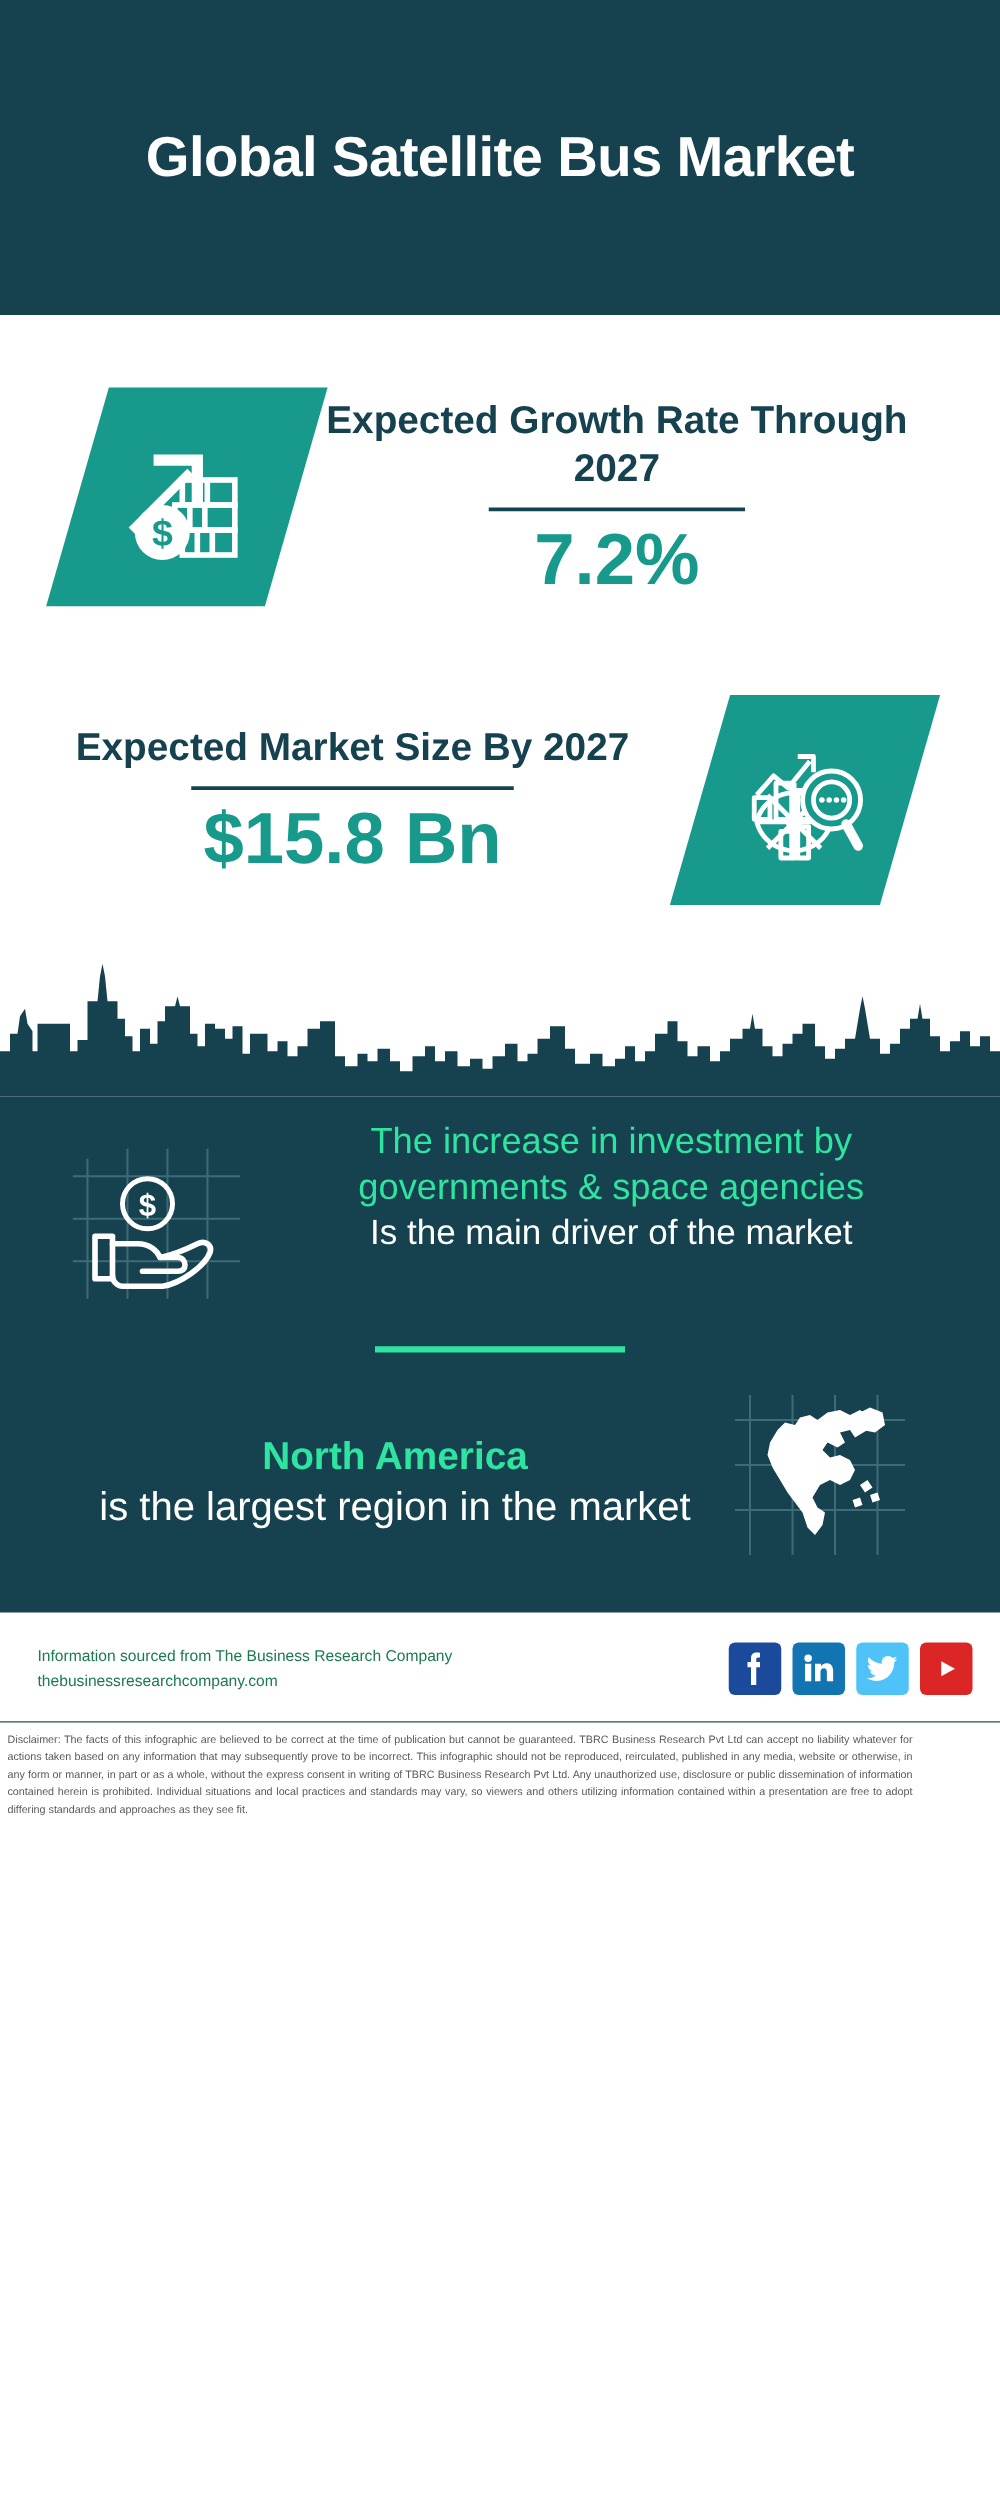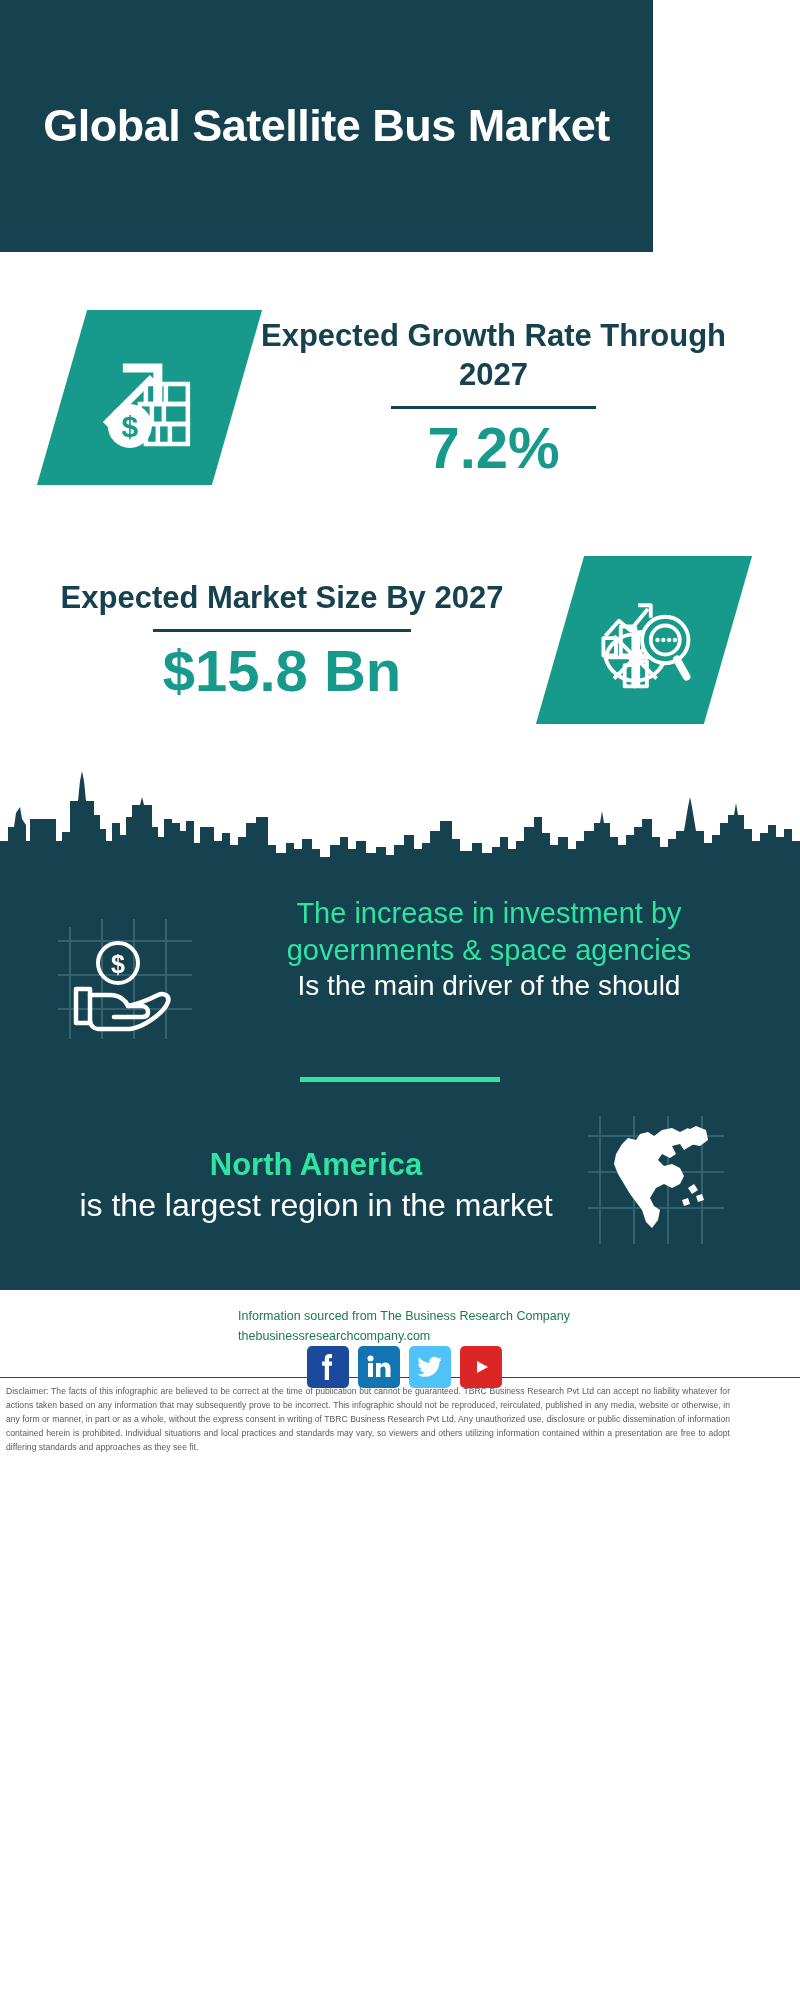--- a/index.html
+++ b/index.html
@@ -9,21 +9,21 @@
     background:#ffffff;
     width:800px;
     height:2000px;
     position:relative;
     overflow:hidden;
   }
   .page { width:800px; height:2000px; position:relative; background:#fff; }
 
   
   .header {
-    width:653px; height:252px;
+    width:800px; height:252px;
     background:#16414f;
     display:flex; align-items:center; justify-content:center;
     padding:0 43px;
   }
   .header-title {
     color:#ffffff;
     font-size:45px;
     font-weight:bold;
     line-height:1.26;
     text-align:center;
@@ -109,21 +109,20 @@
   .region-sub { color:#ffffff; font-size:32px; line-height:1.3; }
   .region-map { width:150px; height:140px; flex:0 0 150px; margin-right:48px; }
 
   
   .footer {
     width:800px; background:#fff;
     display:flex; align-items:center;
     padding:16px 22px 14px 30px;
     border-bottom:1px solid #1c4d5d;
     height:88px;
-    flex-direction:column;
   }
   .source { flex:1; color:#1d7a4f; font-size:12.5px; line-height:1.6; }
   .socials { display:flex; gap:9px; align-items:center; }
   .sicon { width:42px; height:42px; border-radius:5px; display:flex; align-items:center; justify-content:center; }
   .fb { background:#1b4a9c; }
   .li { background:#1275b1; }
   .tw { background:#4fc3f7; }
   .yt { background:#dc2626; }
 
   .disclaimer {
@@ -236,21 +235,21 @@
           <text x="60" y="64" font-family="Liberation Sans, sans-serif" font-size="25" font-weight="bold" fill="#ffffff" text-anchor="middle">$</text>
           <g fill="none" stroke="#ffffff" stroke-width="4.5" stroke-linejoin="round" stroke-linecap="round">
             <rect x="18" y="80" width="14" height="34"></rect>
             <path d="M32,86 L52,86 C62,86 68,92 70,97 L84,97 C88,97 90,100 90,103 C90,106 88,108 84,108 L56,108"></path>
             <path d="M70,97 C80,95 92,90 100,86 C106,83 112,87 110,93 C106,104 86,118 72,120 L40,120 C36,120 32,116 32,112"></path>
           </g>
         </svg>
       </div>
       <div class="driver-text">
         <div class="driver-head">The increase in investment by governments &amp; space agencies</div>
-        <div class="driver-sub">Is the main driver of the should</div>
+        <div class="driver-sub">Is the main driver of the market</div>
       </div>
     </div>
 
     <div class="divider"></div>
 
     <div class="region-row">
       <div class="region-text">
         <div class="region-head">North America</div>
         <div class="region-sub">is the largest region in the market</div>
       </div>

